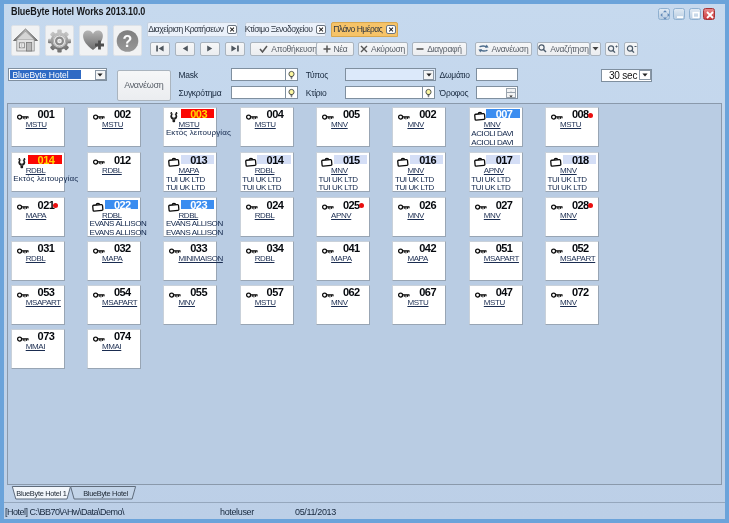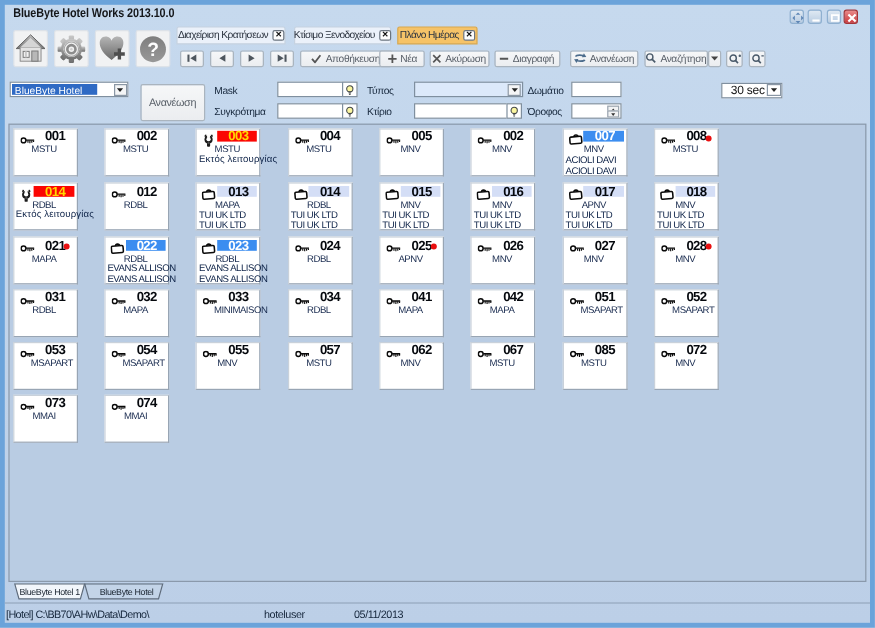--- a/index.html
+++ b/index.html
@@ -42,21 +42,21 @@
   border:1px solid #98a5b4; border-top-color:#c9d1da; border-left-color:#c9d1da; }
 .ban { position:absolute; left:16.5px; top:1.5px; right:2px; height:9px; }
 .bo { background:#d4def6; }
 .bs { background:#3b8df0; }
 .bx { background:#fb0603; }
 .num { position:absolute; left:17.5px; right:1px; top:1.6px; height:10px; font-size:11px;
   font-weight:bold; color:#05080d; text-align:center; line-height:10.2px; letter-spacing:-0.55px; }
 .ns { color:#fff; }
 .nx { color:#ffd800; }
 .typ { position:absolute; left:14px; right:16px; top:12.5px; font-size:8px; color:#1a2c50;
-  text-align:center; letter-spacing:-0.4px; }
+  text-align:left; letter-spacing:-0.4px;text-decoration:underline; }
 .gst { position:absolute; left:1.5px; font-size:8px; color:#0e2348; white-space:nowrap;
   letter-spacing:-0.4px; line-height:8.5px; }
 .goo { letter-spacing:0.12px; }
 .dot { position:absolute; right:5.5px; top:5px; width:5px; height:5px; border-radius:50%;
   background:#e90f0f; }
 
 .stat { position:absolute; font-size:9px; color:#16273c; letter-spacing:-0.35px; white-space:nowrap; }
 </style></head>
 <body>
 <div class="client"></div>
@@ -656,21 +656,21 @@
     </svg>
     <div class="num">067</div>
     <div class="typ">MSTU</div>
   </div>
 <div class="card" style="left:468.8px;top:284.7px">
     <svg width="12" height="8" viewBox="0 0 12 8" style="position:absolute;left:5px;top:6px">
       <circle cx="2.6" cy="3" r="2" fill="none" stroke="#0a0a0a" stroke-width="1.25"></circle>
       <path d="M4.7,2.8 H11.5" stroke="#0a0a0a" stroke-width="1.15" fill="none"></path>
       <path d="M6.3,3 v1.9 M7.9,3 v2.4 M9.5,3 v1.9 M11,3 v1.4" stroke="#0a0a0a" stroke-width="0.95" fill="none"></path>
     </svg>
-    <div class="num">085</div>
+    <div class="num">047</div>
     <div class="typ">MSTU</div>
   </div>
 <div class="card" style="left:545.1px;top:284.7px">
     <svg width="12" height="8" viewBox="0 0 12 8" style="position:absolute;left:5px;top:6px">
       <circle cx="2.6" cy="3" r="2" fill="none" stroke="#0a0a0a" stroke-width="1.25"></circle>
       <path d="M4.7,2.8 H11.5" stroke="#0a0a0a" stroke-width="1.15" fill="none"></path>
       <path d="M6.3,3 v1.9 M7.9,3 v2.4 M9.5,3 v1.9 M11,3 v1.4" stroke="#0a0a0a" stroke-width="0.95" fill="none"></path>
     </svg>
     <div class="num">072</div>
     <div class="typ">MNV</div>

